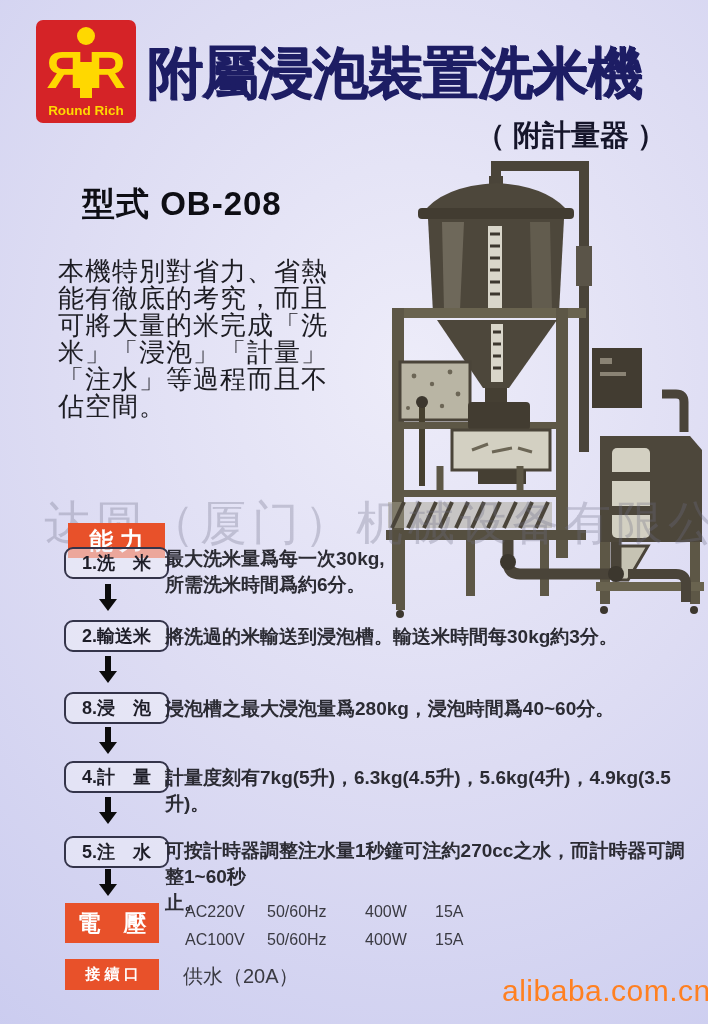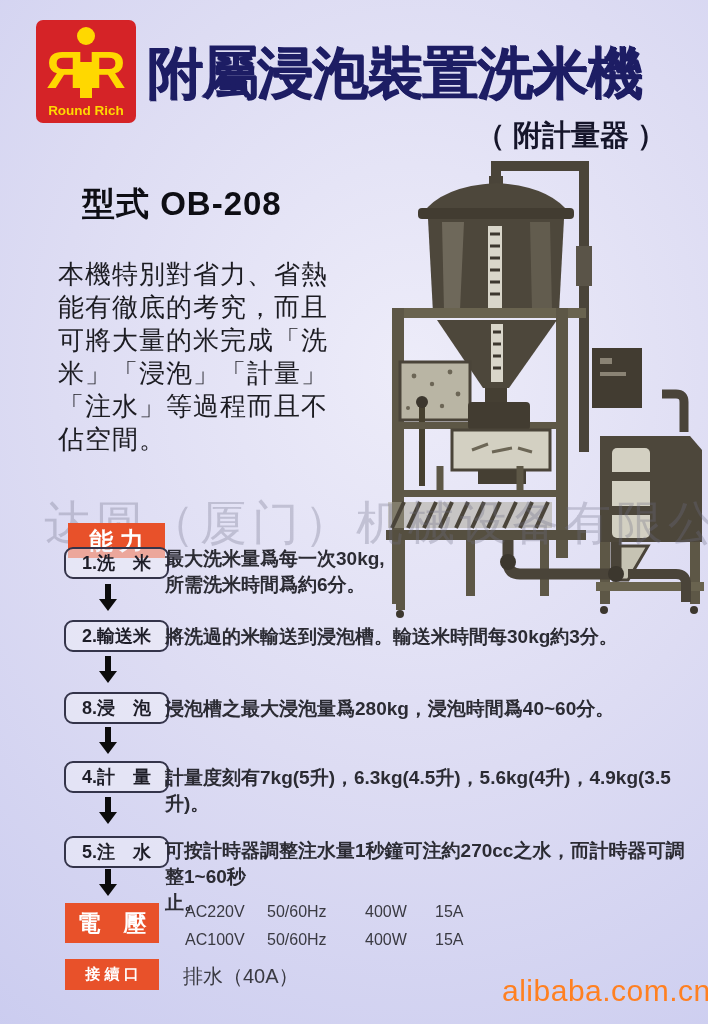--- a/index.html
+++ b/index.html
@@ -15,21 +15,21 @@
         display:flex;flex-direction:column;align-items:center;justify-content:flex-end;z-index:4;}
   .logo-mark{position:absolute;top:2px;left:0;width:100px;height:78px;}
   .logo-brand{color:#ffd800;font-size:13.5px;font-weight:bold;margin-bottom:5px;letter-spacing:0px;}
   .title{left:147px;top:36px;width:560px;font-size:56px;font-weight:900;color:#1d1d64;
          letter-spacing:-1px;white-space:nowrap;z-index:4;
          text-shadow:1px 1px 0 #1d1d64;}
   .subtitle{left:476px;top:116px;font-size:29px;font-weight:900;color:#15152a;white-space:nowrap;z-index:4;}
 
   .model{left:82px;top:182px;font-size:33px;font-weight:900;color:#0e0e14;letter-spacing:1px;}
 
-  .intro{left:58px;top:258px;width:300px;font-size:26px;line-height:33px;color:#1c1c22;
+  .intro{left:58px;top:258px;width:300px;font-size:26px;line-height:27px;color:#1c1c22;
          font-family:"Liberation Serif",serif;white-space:pre-line;letter-spacing:1px;}
 
   
   .machine{left:380px;top:150px;width:324px;height:480px;z-index:1;}
 
   
   .wm-company{left:44px;top:492px;width:660px;font-size:47px;color:rgba(108,108,134,0.30);
               letter-spacing:5px;white-space:nowrap;z-index:3;font-weight:400;}
   .wm-site{left:502px;top:974px;font-size:30px;color:#ff8021;z-index:5;letter-spacing:0.5px;}
 
@@ -238,16 +238,16 @@
 </div>
 <div class="abs spec-row" style="top:931px">
   <span class="c1">AC100V</span>
   <span class="c2">50/60Hz</span>
   <span class="c3">400W</span>
   <span class="c4">15A</span>
 </div>
 
 <div class="abs badge badge-conn">接 續 口</div>
 <div class="abs conn-row">
-  <span>排水（40A）</span>
+  <span>供水（20A）</span>
 </div>
 
 <div class="abs wm-site">alibaba.com.cn</div>
 
 </body></html>

